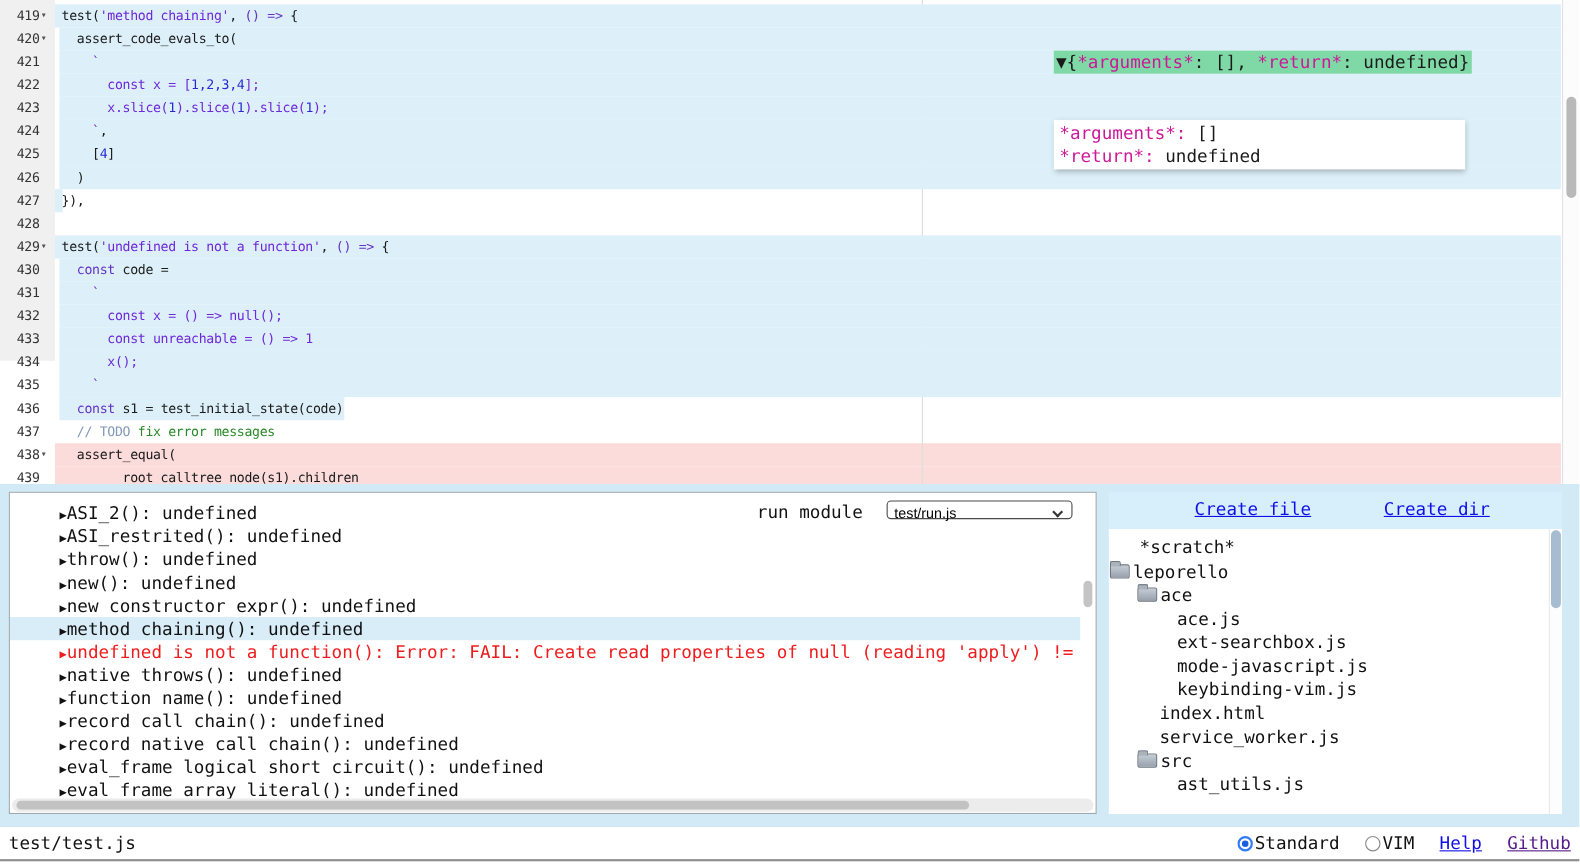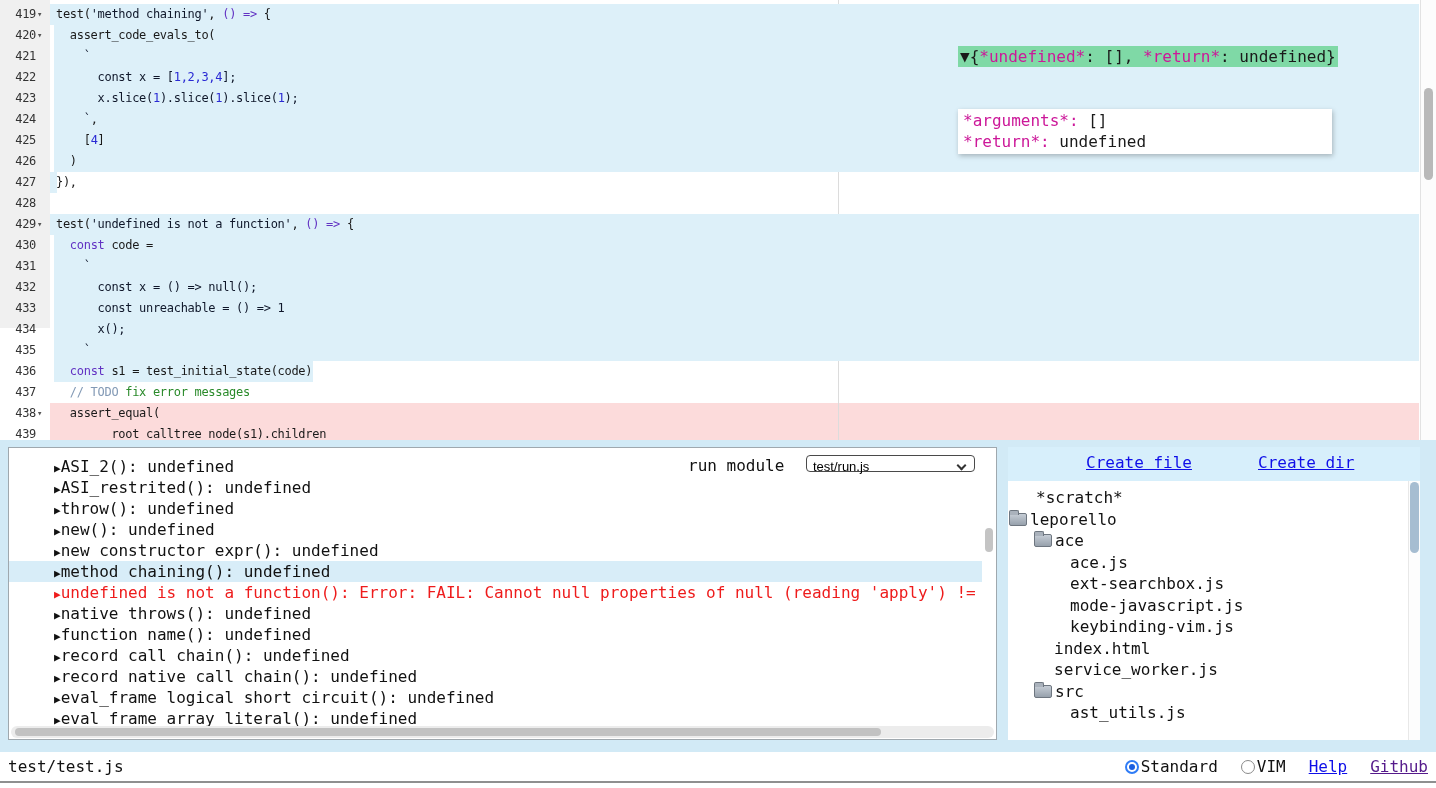--- a/index.html
+++ b/index.html
@@ -21,21 +21,21 @@
   .gfold { position:absolute; left:37px; width:12px; height:21px; color:#555;
            font-size:9px; line-height:21px; cursor:pointer; }
   .hl { position:absolute; height:21px; }
   .hl-blue { background:#ddf0f9; z-index:3; }
   .hl-pink { background:#fcdbdb; z-index:1; }
   .pm { position:absolute; left:838px; top:0; width:1px; height:440px;
         background:#dcdcdc; z-index:2; }
   .crow { position:absolute; left:56px; right:0; height:21px; z-index:4;
           white-space:pre; }
   .tok-d { color:#1a1a1a; }
-  .tok-s { color:#0f172a; }
+  .tok-s { color:#6d28d9; }
   .tok-k { color:#6232c3; }
   .tok-n { color:#2929d4; }
   .tok-c1 { color:#8299b5; }
   .tok-c2 { color:#2a8a2a; }
 
   
   .ed-sb { position:absolute; right:0; top:0; width:16px; height:440px;
            background:#fcfcfc; border-left:1px solid #e2e2e2; z-index:6; }
   .ed-sb-thumb { position:absolute; left:3px; top:88px; width:9px; height:92px;
                  background:#b9b9b9; border-radius:5px; }
@@ -194,33 +194,33 @@
       <span class="gnum" style="top: 403px;">438</span>
       <span class="gfold" style="top: 403px;">▾</span>
       <span class="gnum" style="top: 424px;">439</span>
     </div>
   <div class="ed-sb">
     <div class="ed-sb-thumb"></div>
   </div>
 </div>
 
 <div class="tooltip">
-  <div class="tt-head"><span class="tok-d">▼{</span><span class="tok-m">*undefined*</span><span class="tok-d">: [], </span><span class="tok-m">*return*</span><span class="tok-d">: undefined}</span></div>
+  <div class="tt-head"><span class="tok-d">▼{</span><span class="tok-m">*arguments*</span><span class="tok-d">: [], </span><span class="tok-m">*return*</span><span class="tok-d">: undefined}</span></div>
   <div class="tt-body"><div class="tt-row"><span class="tok-m">*arguments*:</span><span class="tok-d"> []</span></div><div class="tt-row"><span class="tok-m">*return*:</span><span class="tok-d"> undefined</span></div></div>
 </div>
 
 <div class="calltree">
   <div class="ct-list">
       <div class="ct-row"><span class="ct-arrow">▶</span><span>ASI_2(): undefined</span></div>
       <div class="ct-row"><span class="ct-arrow">▶</span><span>ASI_restrited(): undefined</span></div>
       <div class="ct-row"><span class="ct-arrow">▶</span><span>throw(): undefined</span></div>
       <div class="ct-row"><span class="ct-arrow">▶</span><span>new(): undefined</span></div>
       <div class="ct-row"><span class="ct-arrow">▶</span><span>new constructor expr(): undefined</span></div>
       <div class="ct-row sel"><span class="ct-arrow">▶</span><span>method chaining(): undefined</span></div>
-      <div class="ct-row err"><span class="ct-arrow">▶</span><span>undefined is not a function(): Error: FAIL: Cannot null properties of null (reading 'apply') !=</span></div>
+      <div class="ct-row err"><span class="ct-arrow">▶</span><span>undefined is not a function(): Error: FAIL: Create read properties of null (reading 'apply') !=</span></div>
       <div class="ct-row"><span class="ct-arrow">▶</span><span>native throws(): undefined</span></div>
       <div class="ct-row"><span class="ct-arrow">▶</span><span>function name(): undefined</span></div>
       <div class="ct-row"><span class="ct-arrow">▶</span><span>record call chain(): undefined</span></div>
       <div class="ct-row"><span class="ct-arrow">▶</span><span>record native call chain(): undefined</span></div>
       <div class="ct-row"><span class="ct-arrow">▶</span><span>eval_frame logical short circuit(): undefined</span></div>
       <div class="ct-row"><span class="ct-arrow">▶</span><span>eval_frame array_literal(): undefined</span></div>
     </div>
   <div class="ct-vsb-thumb"></div>
   <div class="ct-hsb">
     <div class="ct-hsb-thumb"></div>

